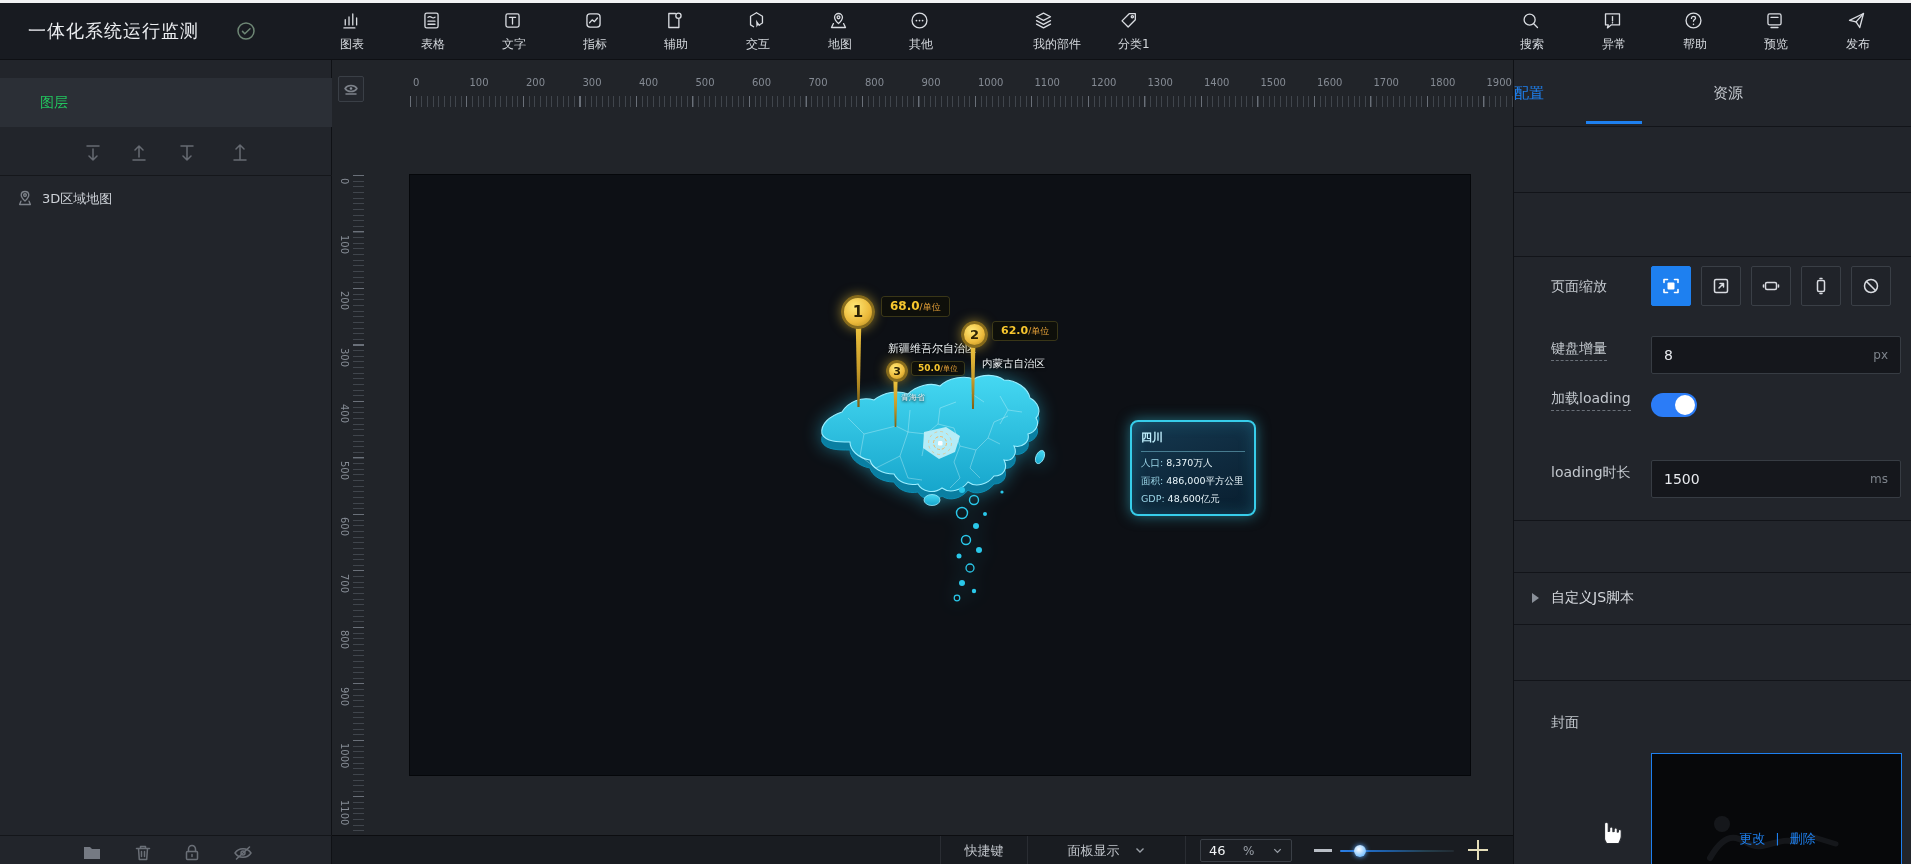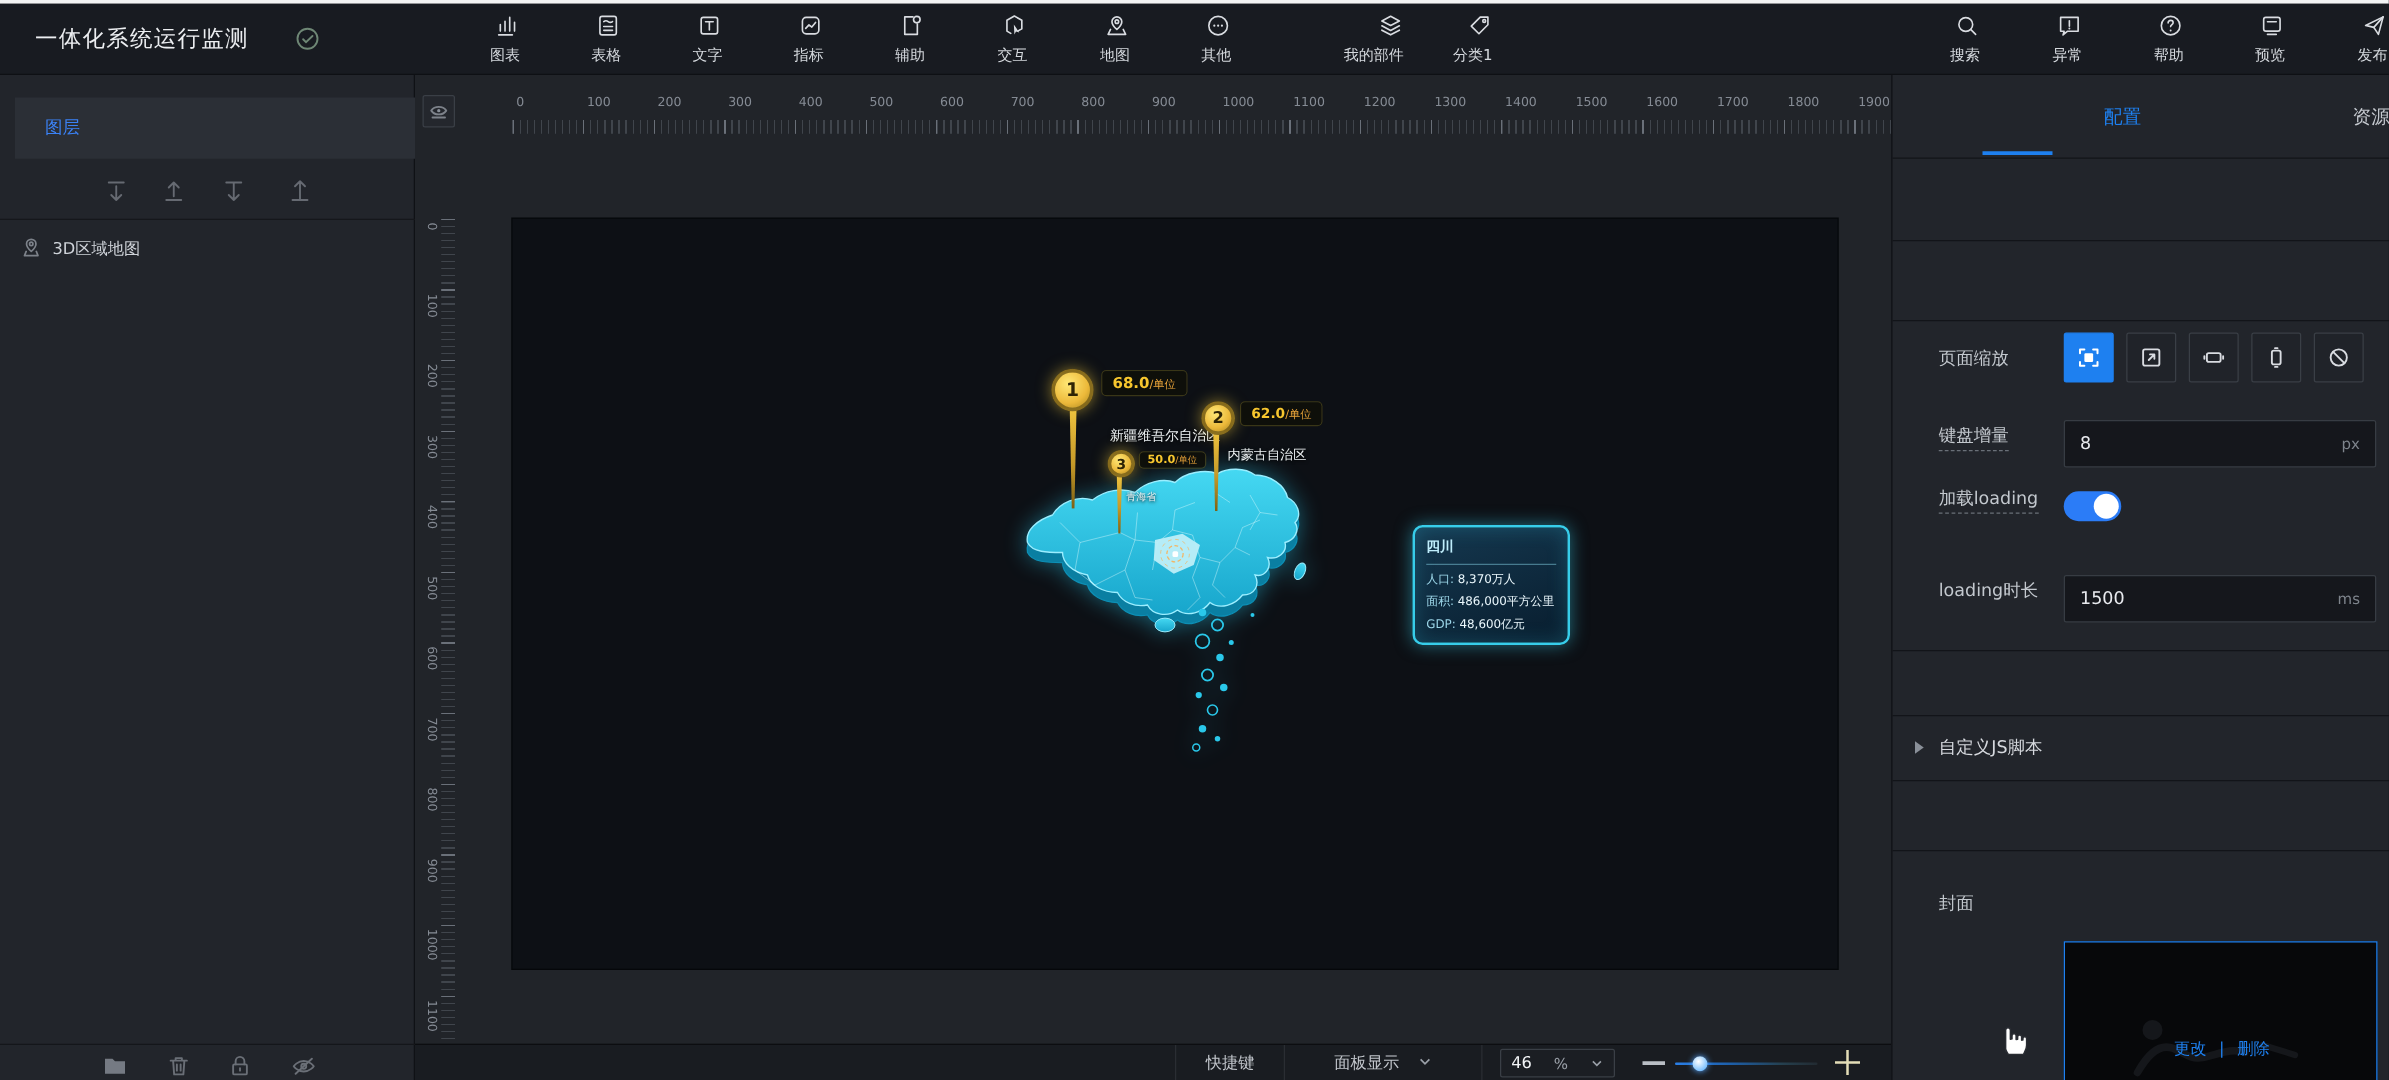--- a/index.html
+++ b/index.html
@@ -3,26 +3,26 @@
 <meta charset="utf-8">
 <style>
   *{margin:0;padding:0;box-sizing:border-box}
   html,body{width:1911px;height:864px;overflow:hidden;background:#17191f;
     font-family:"DejaVu Sans","Liberation Sans",sans-serif;color:#d6d9de;}
   
   .topstrip{position:absolute;left:0;top:0;width:1911px;height:3px;background:#f2f3f4}
   .topbar{position:absolute;left:0;top:3px;width:1911px;height:57px;background:#181b21;border-bottom:1px solid #0e1014}
   .apptitle{position:absolute;left:28px;top:16px;font-size:18px;color:#eceef1;letter-spacing:1px;font-weight:500}
   .titlecheck{position:absolute;left:236px;top:18px;width:20px;height:20px;opacity:.85}
-  .tbitem{position:absolute;top:7px;width:76px;height:48px;text-align:right;cursor:pointer}
+  .tbitem{position:absolute;top:7px;width:76px;height:48px;text-align:left;cursor:pointer}
   .tbitem svg{width:21px;height:21px;display:inline-block}
   .tblabel{display:block;font-size:12px;color:#d4d8dd;margin-top:1px;white-space:nowrap}
   
   .lpanel{position:absolute;left:0;top:60px;width:332px;height:804px;background:#22252b;border-right:1px solid #0f1115}
-  .lp-header{position:absolute;left:12px;top:18px;width:332px;height:49px;background:#2b2f36;line-height:49px;padding-left:24px;font-size:14px;color:#3b82f6}
+  .lp-header{position:absolute;left:0;top:18px;width:332px;height:49px;background:#2b2f36;line-height:49px;padding-left:40px;font-size:14px;color:#22c55e}
   .arrange{position:absolute;top:80px;width:26px;height:26px;cursor:pointer;opacity:.75}
   .lp-div{position:absolute;left:0;top:115px;width:332px;height:1px;background:#15171b}
   .layeritem{position:absolute;left:0;top:122px;width:332px;height:34px;cursor:pointer}
   .layeritem svg{position:absolute;left:16px;top:7px;width:18px;height:18px}
   .layeritem span{position:absolute;left:42px;top:8px;font-size:13px;color:#ced2d8}
   .lp-footdiv{position:absolute;left:0;top:775px;width:332px;height:1px;background:#14161a}
   .lfoot{position:absolute;top:782px;width:22px;height:22px;cursor:pointer;opacity:.8}
   
   .canvas{position:absolute;left:332px;top:60px;width:1181px;height:804px;background:#212429;overflow:hidden}
   .cornerbtn{position:absolute;left:6px;top:16px;width:26px;height:26px;border:1px solid #3a3f46;background:#24272d;border-radius:2px;cursor:pointer;display:flex;align-items:center;justify-content:center}
@@ -63,21 +63,21 @@
   .zbox .zv{color:#f2f4f6;font-size:13px}.zbox .zp{color:#9aa0a8;font-size:12px}
   .sl-minus{position:absolute;left:982px;top:13px;width:18px;height:3px;background:#b9bec5;cursor:pointer}
   .sl-track{position:absolute;left:1008px;top:13.5px;width:114px;height:2.5px;border-radius:2px;
     background:linear-gradient(90deg,#2a7fe8,#1d5ea8 40%,#25404f 75%,#222a31);cursor:pointer}
   .sl-knob{position:absolute;left:-6px;top:-5px;width:12px;height:12px;border-radius:50%;background:radial-gradient(circle at 40% 35%,#fff,#7ec2ff 70%,#3a8ef5);box-shadow:0 0 5px #58a6ff;cursor:grab}
   .sl-plus{position:absolute;left:1136px;top:4px;width:20px;height:20px;cursor:pointer}
   .sl-plus:before,.sl-plus:after{content:"";position:absolute;background:#e4ddb8}
   .sl-plus:before{left:9px;top:0;width:2px;height:20px}.sl-plus:after{left:0;top:9px;width:20px;height:2px}
   
   .rpanel{position:absolute;left:1513px;top:60px;width:398px;height:804px;background:#22252b;border-left:1px solid #0f1115}
-  .rtab{position:absolute;top:0;width:199px;height:66px;line-height:66px;text-align:right;font-size:15px;color:#c6cad0;cursor:pointer}
+  .rtab{position:absolute;top:0;width:199px;height:66px;line-height:66px;text-align:left;font-size:15px;color:#c6cad0;cursor:pointer}
   .rtab.active{color:#1e80f0}
   .tabline{position:absolute;left:72px;top:61px;width:56px;height:3px;background:#1e80f0}
   .rdiv{position:absolute;left:0;width:398px;height:1px;background:#121419}
   .sechead{position:absolute;left:0;width:398px;cursor:pointer}
   .sechead .caret{position:absolute;left:18px;top:50%;margin-top:-5px;width:0;height:0;border-left:7px solid #8a9099;border-top:5px solid transparent;border-bottom:5px solid transparent}
   .sechead .st{position:absolute;left:37px;top:50%;transform:translateY(-50%);font-size:14px;color:#d6d9de}
   .flabel{position:absolute;left:37px;font-size:14px;color:#c3c8ce;white-space:nowrap}
   .flabel.u{border-bottom:1px dashed #6a7078;padding-bottom:2px}
   .inwrap{position:absolute;left:137px;width:250px;height:38px;background:#15171c;border:1px solid #373c43;border-radius:2px;display:flex;align-items:center;padding:0 12px}
   .inwrap input{flex:1;min-width:0;background:none;border:none;outline:none;color:#e8eaee;font-size:14px;font-family:inherit}

